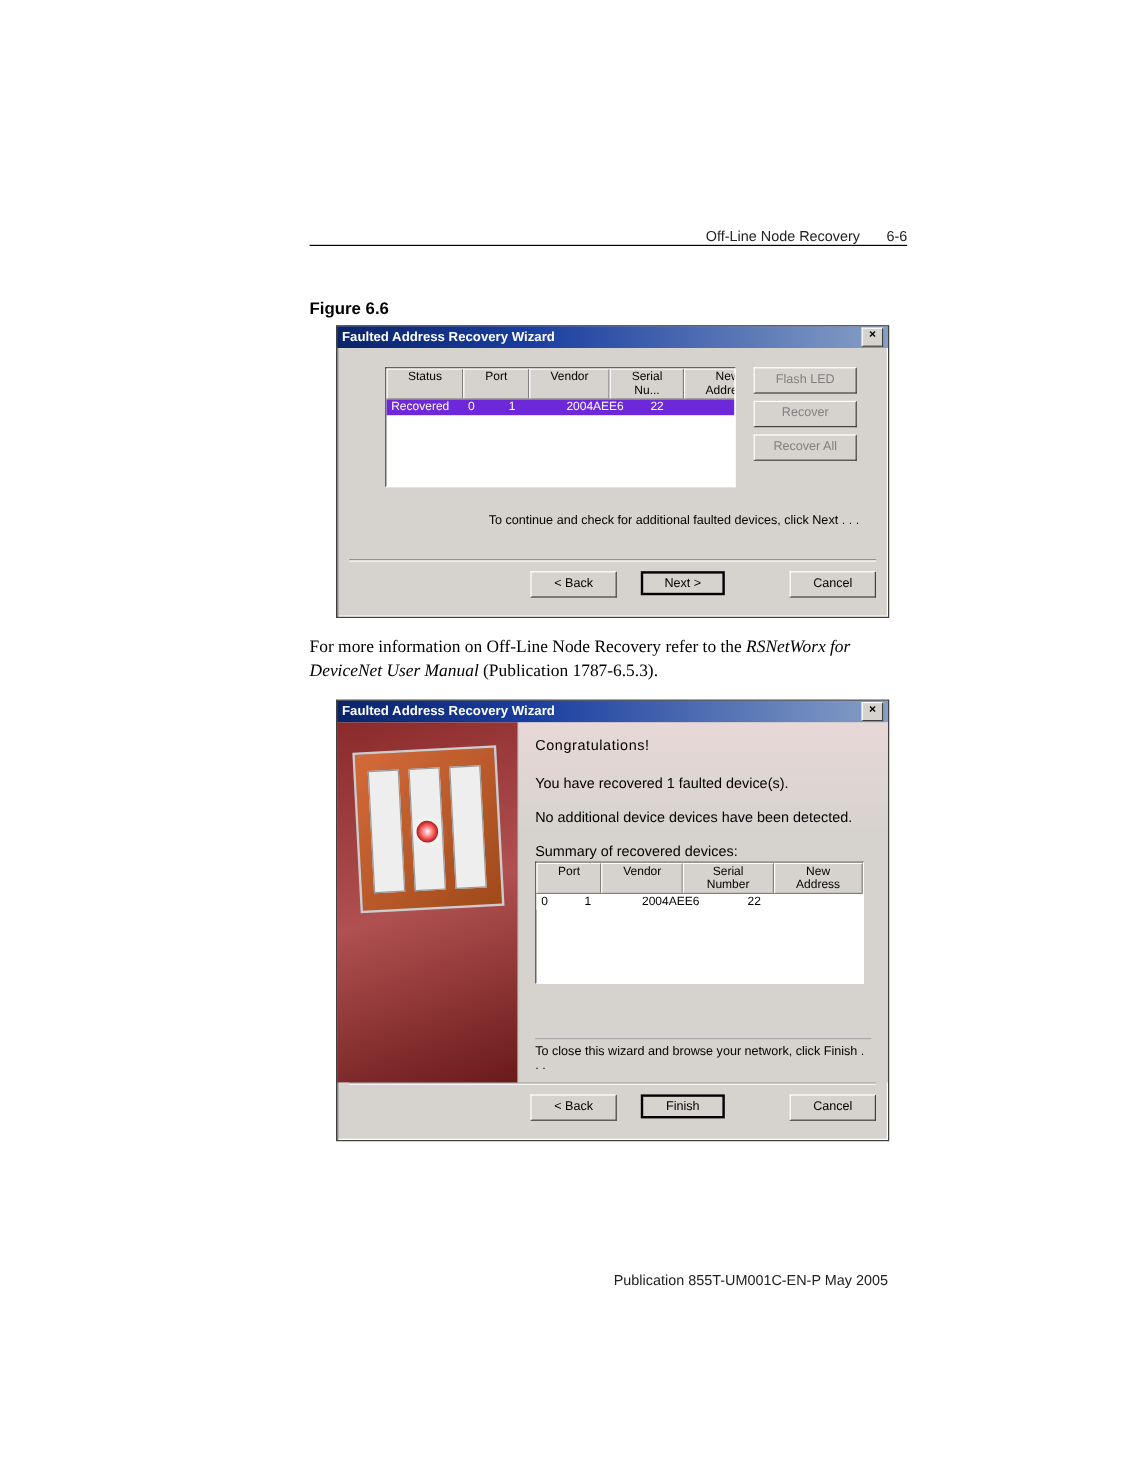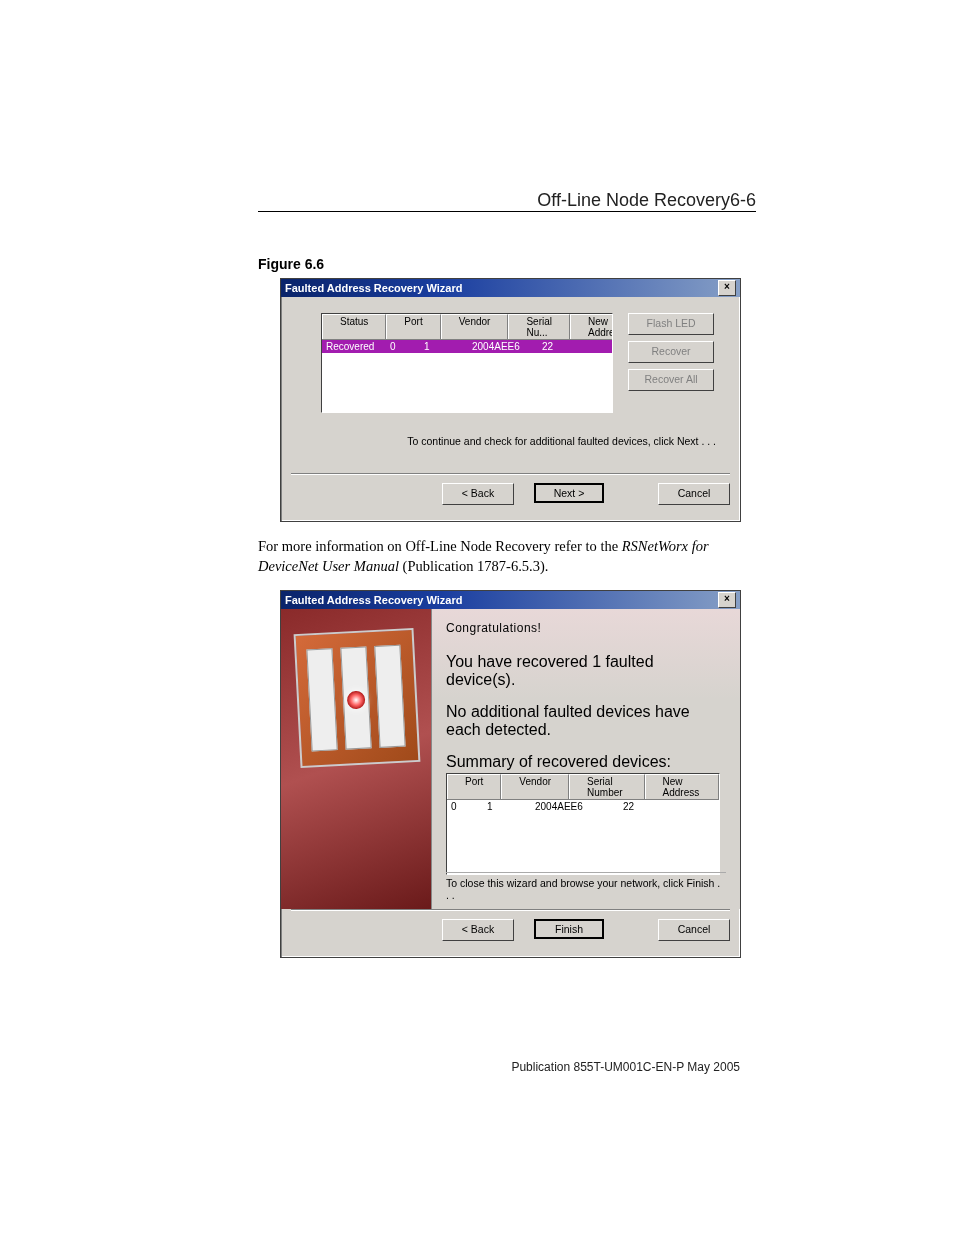--- a/index.html
+++ b/index.html
@@ -18,21 +18,22 @@
     top: 190px;
     width: 498px;
   }
   .hdr-line {
     border-top: 1px solid #000;
     margin-bottom: 4px;
   }
   .hdr {
     display: flex;
     justify-content: flex-end;
-    font-size: 18px;
+    gap: 22px;
+    font-size: 12px;
     color: #222;
     align-items: baseline;
   }
   .hdr .title { font-family: Arial, sans-serif; font-weight: 400; }
   .hdr .pnum { font-family: Arial, sans-serif; font-weight: 400; }
   .figlabel {
     font-family: Arial, sans-serif;
     font-weight: 700;
     font-size: 14px;
     margin-top: 44px;
@@ -113,26 +114,27 @@
     display: flex;
     background: #d6d3ce;
     font-size: 10px;
     border-bottom: 1px solid #808080;
   }
   .listhdr div {
     padding: 1px 17px;
     border-right: 1px solid #808080;
     border-left: 1px solid #fff;
     border-top: 1px solid #fff;
+    text-align: center;
   }
   .colStatus{width:56px;} .colPort{width:26px;} .colVendor{width:40px;}
   .colSerial{width:62px;} .colNewAddr{width:66px; border-right:none;}
   .listrow {
     display:flex; font-size:10px;
-    background: #a21caf; color:#fff;
+    background: #6d28d9; color:#fff;
   }
   .listrow div { padding:1px 4px; }
   .listrow.plain { background:#fff; color:#000; }
 
   .sidebtns {
     display:inline-block; width:84px; margin-left:12px; vertical-align:top;
   }
   .wbtn {
     width: 84px; height: 20px;
     background: #d6d3ce;
@@ -188,21 +190,21 @@
   .leftimg .card .s1{left:10px;} .leftimg .card .s2{left:44px;} .leftimg .card .s3{left:78px;}
   .leftimg .card .dot { position:absolute; left:48px; top:58px; width:18px; height:18px; border-radius:50%;
     background: radial-gradient(circle,#fff 0%, #f66 40%, #900 80%); box-shadow:0 0 8px #fff;}
   .bigbanner .rightpane {
     flex:1;
     background: linear-gradient(to bottom, #e8d8d8 0%, #d6d3ce 30%);
     padding: 12px 14px 8px 14px;
     position:relative;
   }
   .congrats { font-family: Tahoma, Arial, sans-serif; font-size: 12px; letter-spacing:0.5px; margin-bottom:18px;}
-  .rtxt { font-size: 16px; margin-bottom: 14px; }
+  .rtxt { font-size: 12px; margin-bottom: 14px; }
   .sumtable {
     background:#fff; border:1px solid #808080;
     border-top-color:#404040; border-left-color:#404040;
     border-right-color:#fff; border-bottom-color:#fff;
     height: 100px; width: 272px; font-size:10px;
   }
   .sumtable .listhdr .colPort{width:28px;} 
   .sumtable .listhdr .colVendor{width:40px;}
   .sumtable .listhdr .colSerial{width:80px;}
   .sumtable .listhdr .colNewAddr{width:78px;}
@@ -288,21 +290,21 @@
         <div class="card">
           <div class="stripe s1"></div>
             <div class="stripe s2"></div>
             <div class="stripe s3"></div>
           <div class="dot"></div>
         </div>
       </div>
       <div class="rightpane">
         <div class="congrats">Congratulations!</div>
         <div class="rtxt">You have recovered 1 faulted device(s).</div>
-        <div class="rtxt">No additional faulted devices have each detected.</div>
+        <div class="rtxt">No additional device devices have been detected.</div>
         <div class="rtxt" style="margin-bottom:2px">Summary of recovered devices:</div>
         <div class="sumtable">
           <div class="listhdr">
             <div class="colPort">Port</div>
             <div class="colVendor">Vendor</div>
             <div class="colSerial">Serial Number</div>
             <div class="colNewAddr">New Address</div>
           </div>
           <div class="listrow plain">
             <div>0</div>

